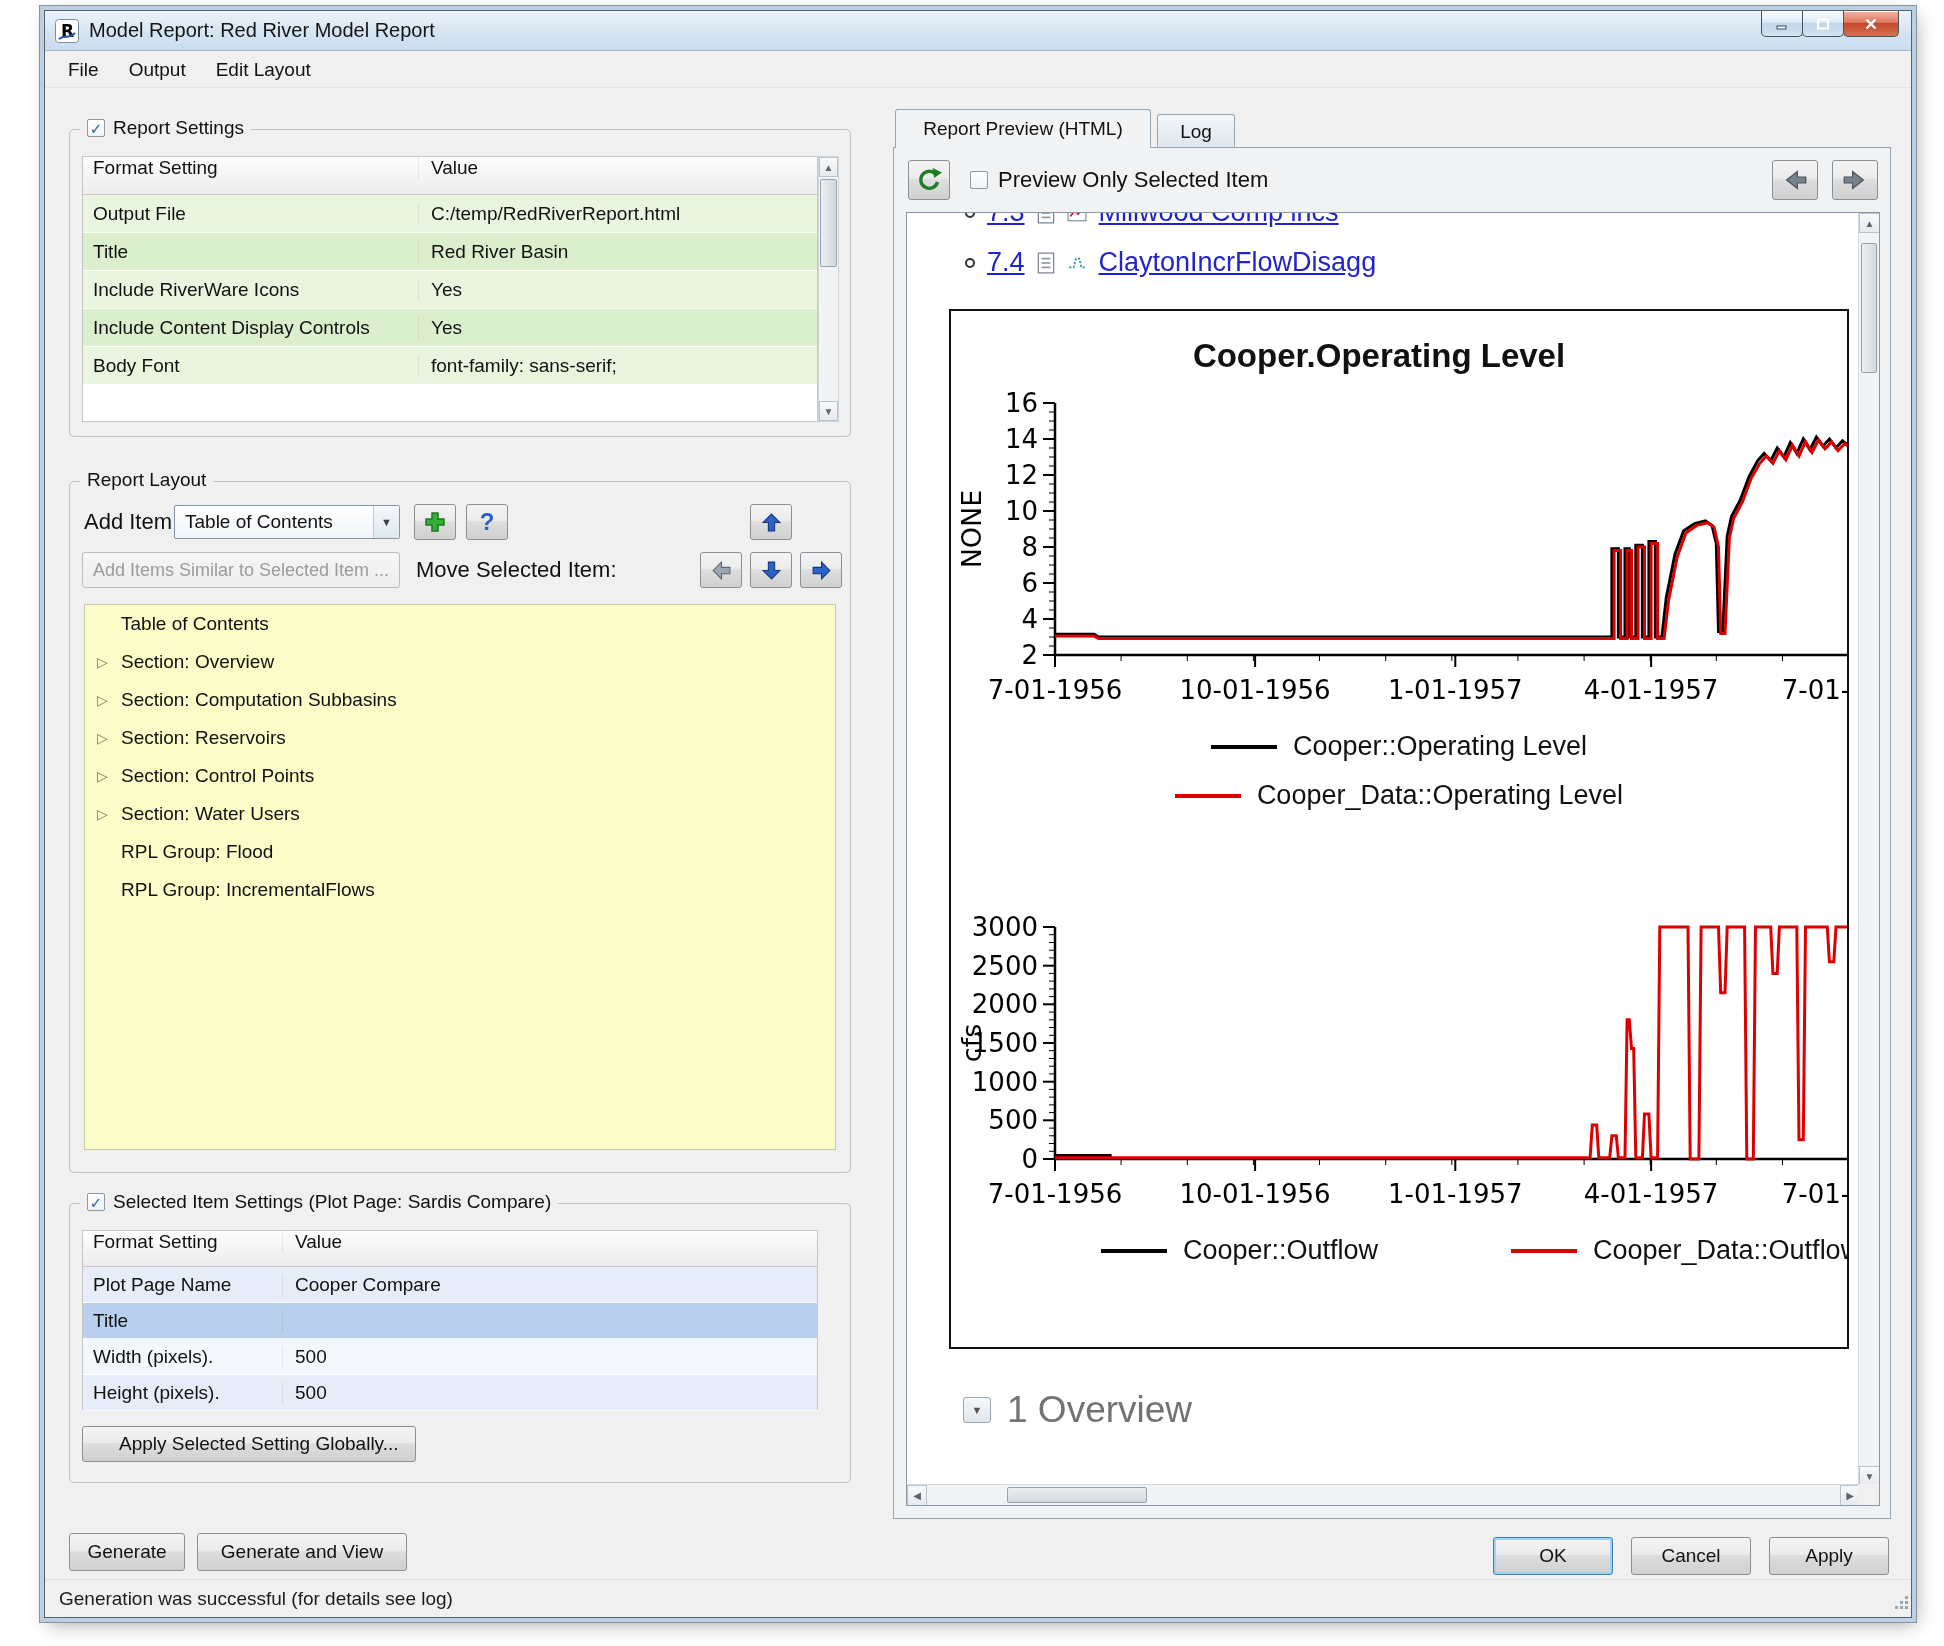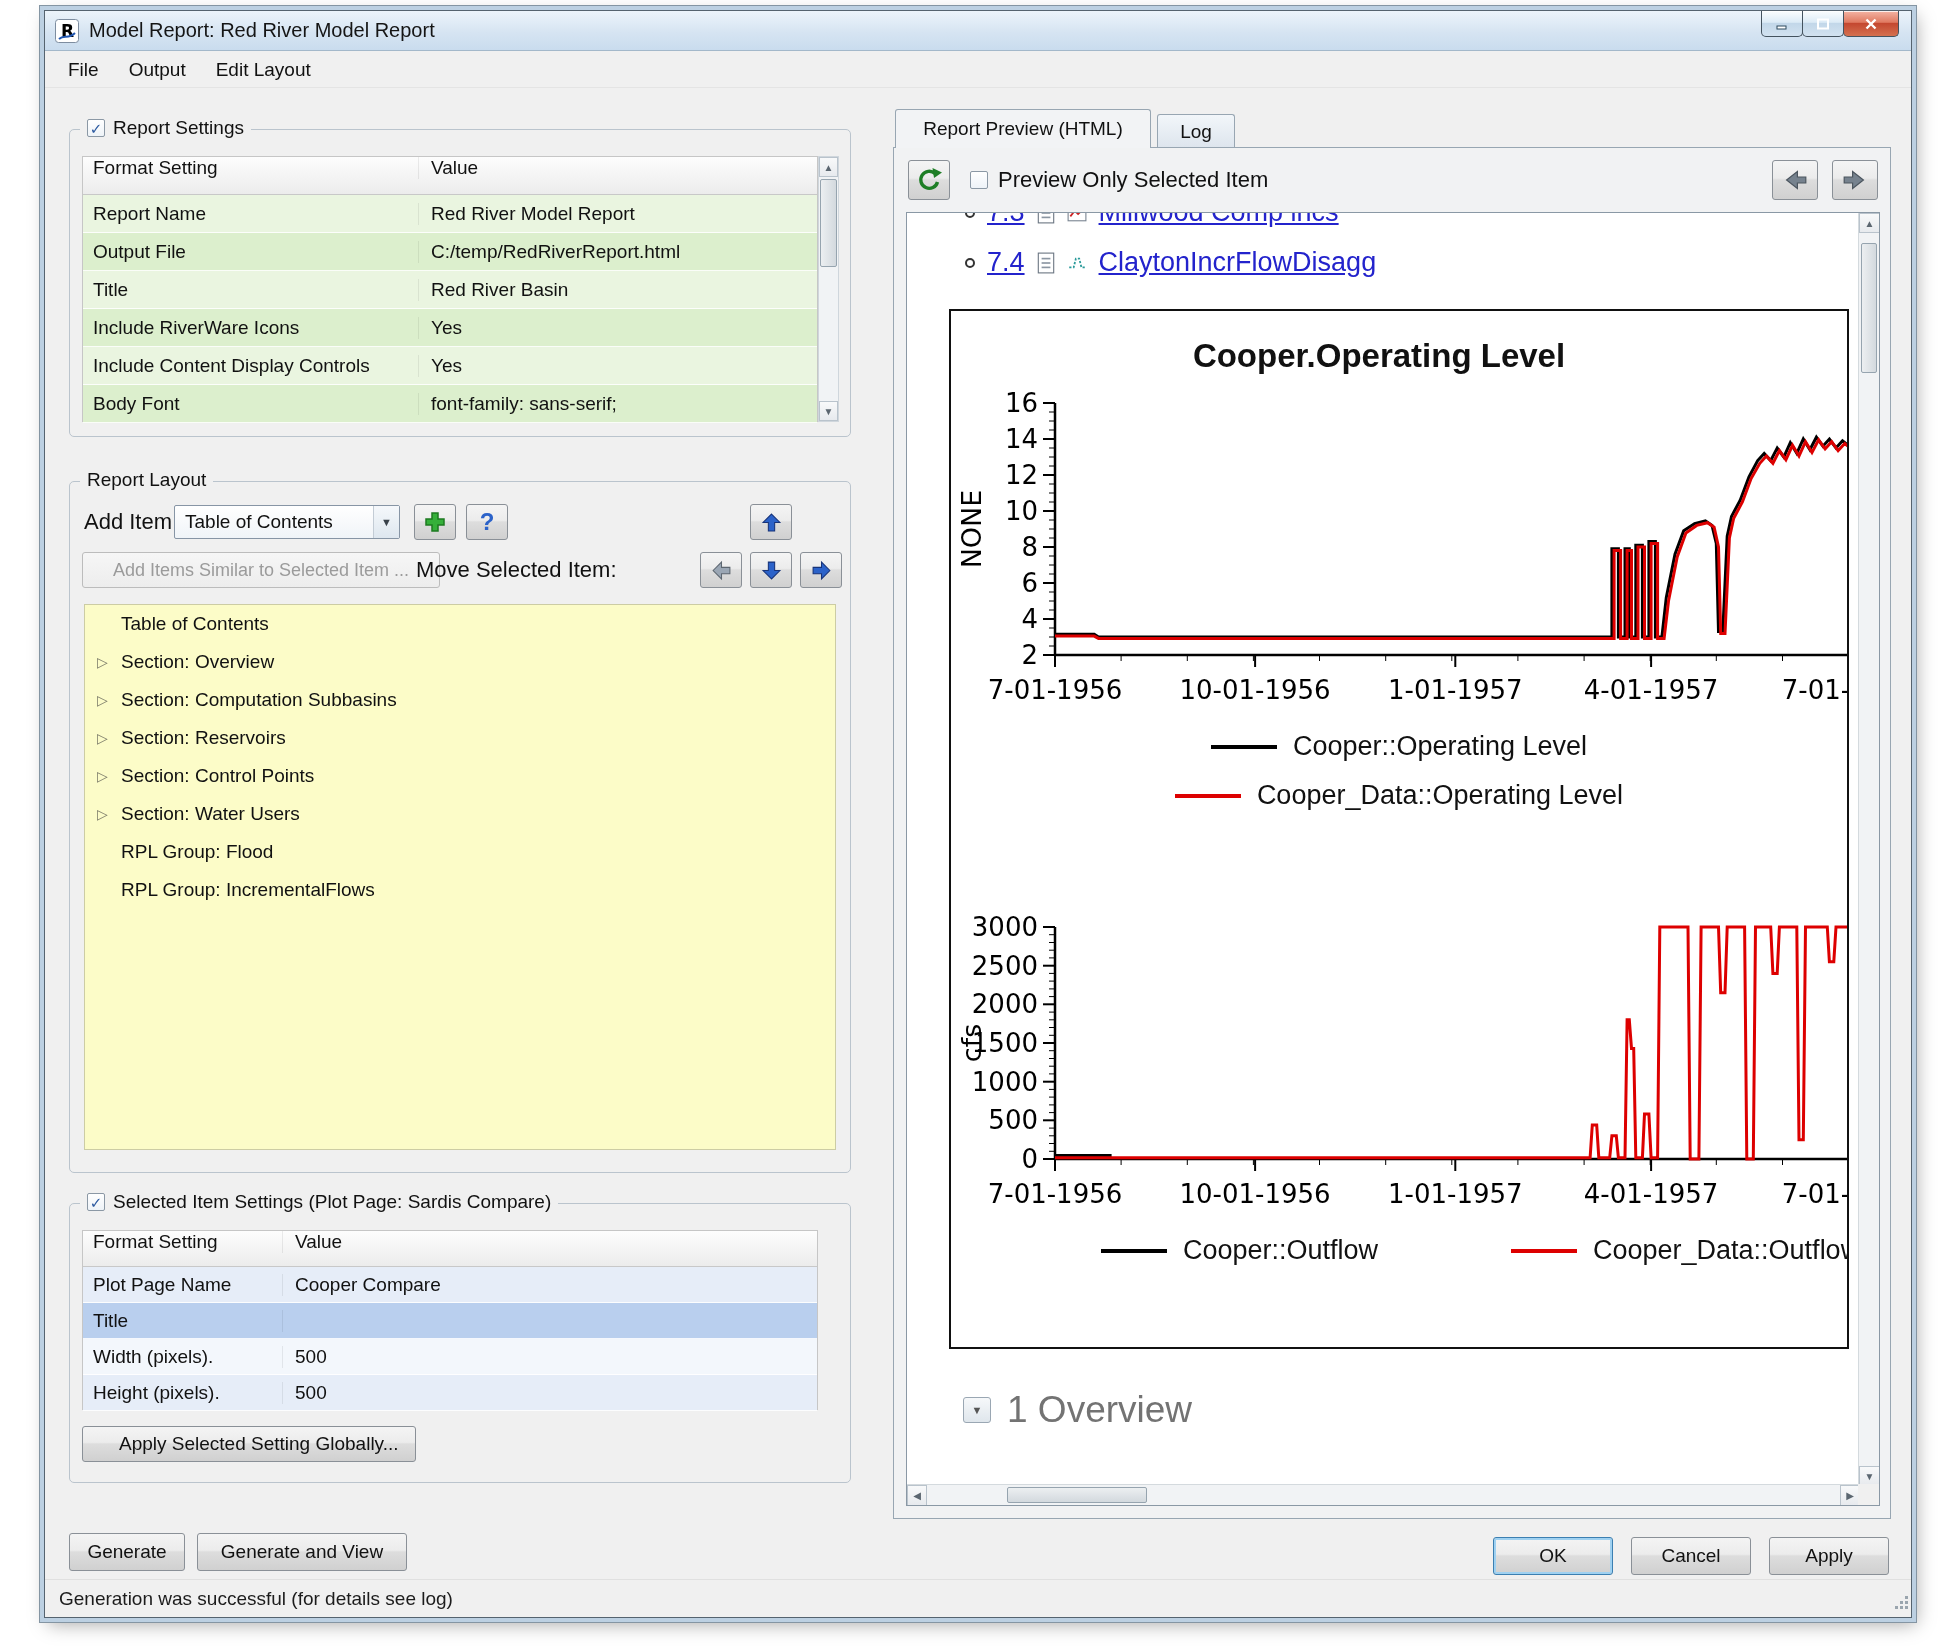--- a/index.html
+++ b/index.html
@@ -156,24 +156,20 @@
         </span>
       <span>Report Settings</span>
     </div>
     <div class="data-table" style="left:12px;top:26px;width:736px;height:266px;">
       <div class="thead">
         <div class="c1">Format Setting</div>
         <div class="c2">Value</div>
       </div>
       <div>
           <div class="trow g">
-            <div class="c1">Report Name</div>
-            <div class="c2">Red River Model Report</div>
-          </div>
-          <div class="trow g">
             <div class="c1">Output File</div>
             <div class="c2">C:/temp/RedRiverReport.html</div>
           </div>
           <div class="trow g">
             <div class="c1">Title</div>
             <div class="c2">Red River Basin</div>
           </div>
           <div class="trow g">
             <div class="c1">Include RiverWare Icons</div>
             <div class="c2">Yes</div>
@@ -212,21 +208,21 @@
     </div>
     <div class="btn small icon-btn" style="position:absolute;left:396px;top:22px;width:42px;">
       <span style="color:#2b62c9;font-weight:bold;font-size:24px;">?</span>
     </div>
     <div class="btn small icon-btn" style="position:absolute;left:680px;top:22px;width:42px;">
       <svg width="21" height="21" viewBox="0 0 20 20">
           <polygon points="10,2 18,10 13,10 13,18 7,18 7,10 2,10" fill="#2b62c9" stroke="#16337a"></polygon>
         </svg>
     </div>
 
-    <div class="btn small disabled" style="position:absolute;left:12px;top:70px;width:358px;font-size:18px;padding:0 8px;">
+    <div class="btn small disabled" style="position:absolute;left:12px;top:70px;width:318px;font-size:18px;padding:0 8px;">
       <span>Add Items Similar to Selected Item ...</span>
     </div>
     <div class="ctl-label" style="left:346px;top:70px;">Move Selected Item:</div>
     <div class="btn small icon-btn" style="position:absolute;left:630px;top:70px;width:42px;">
       <svg width="21" height="21" viewBox="0 0 20 20">
           <polygon points="2,10 10,2 10,7 18,7 18,13 10,13 10,18" fill="#9aa6b4" stroke="#5c6670"></polygon>
         </svg>
     </div>
     <div class="btn small icon-btn" style="position:absolute;left:680px;top:70px;width:42px;">
       <svg width="21" height="21" viewBox="0 0 20 20">

